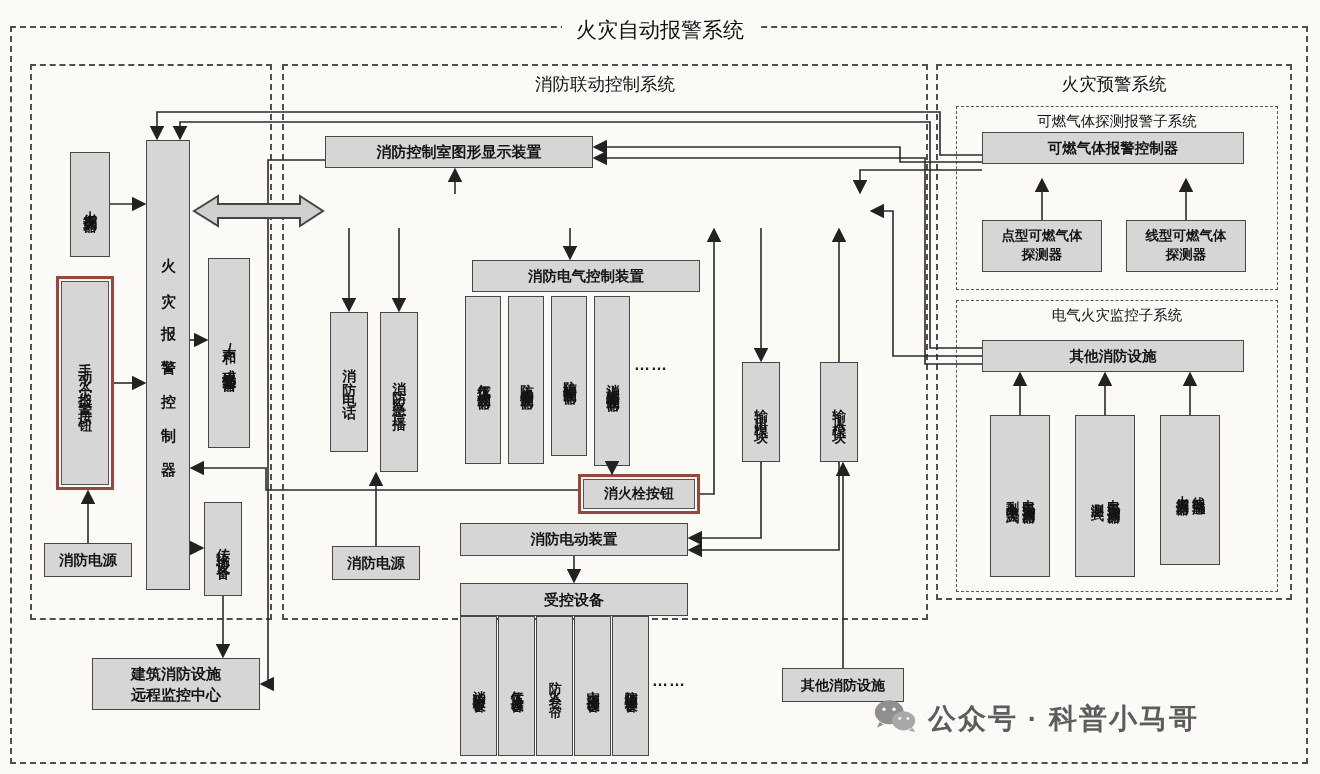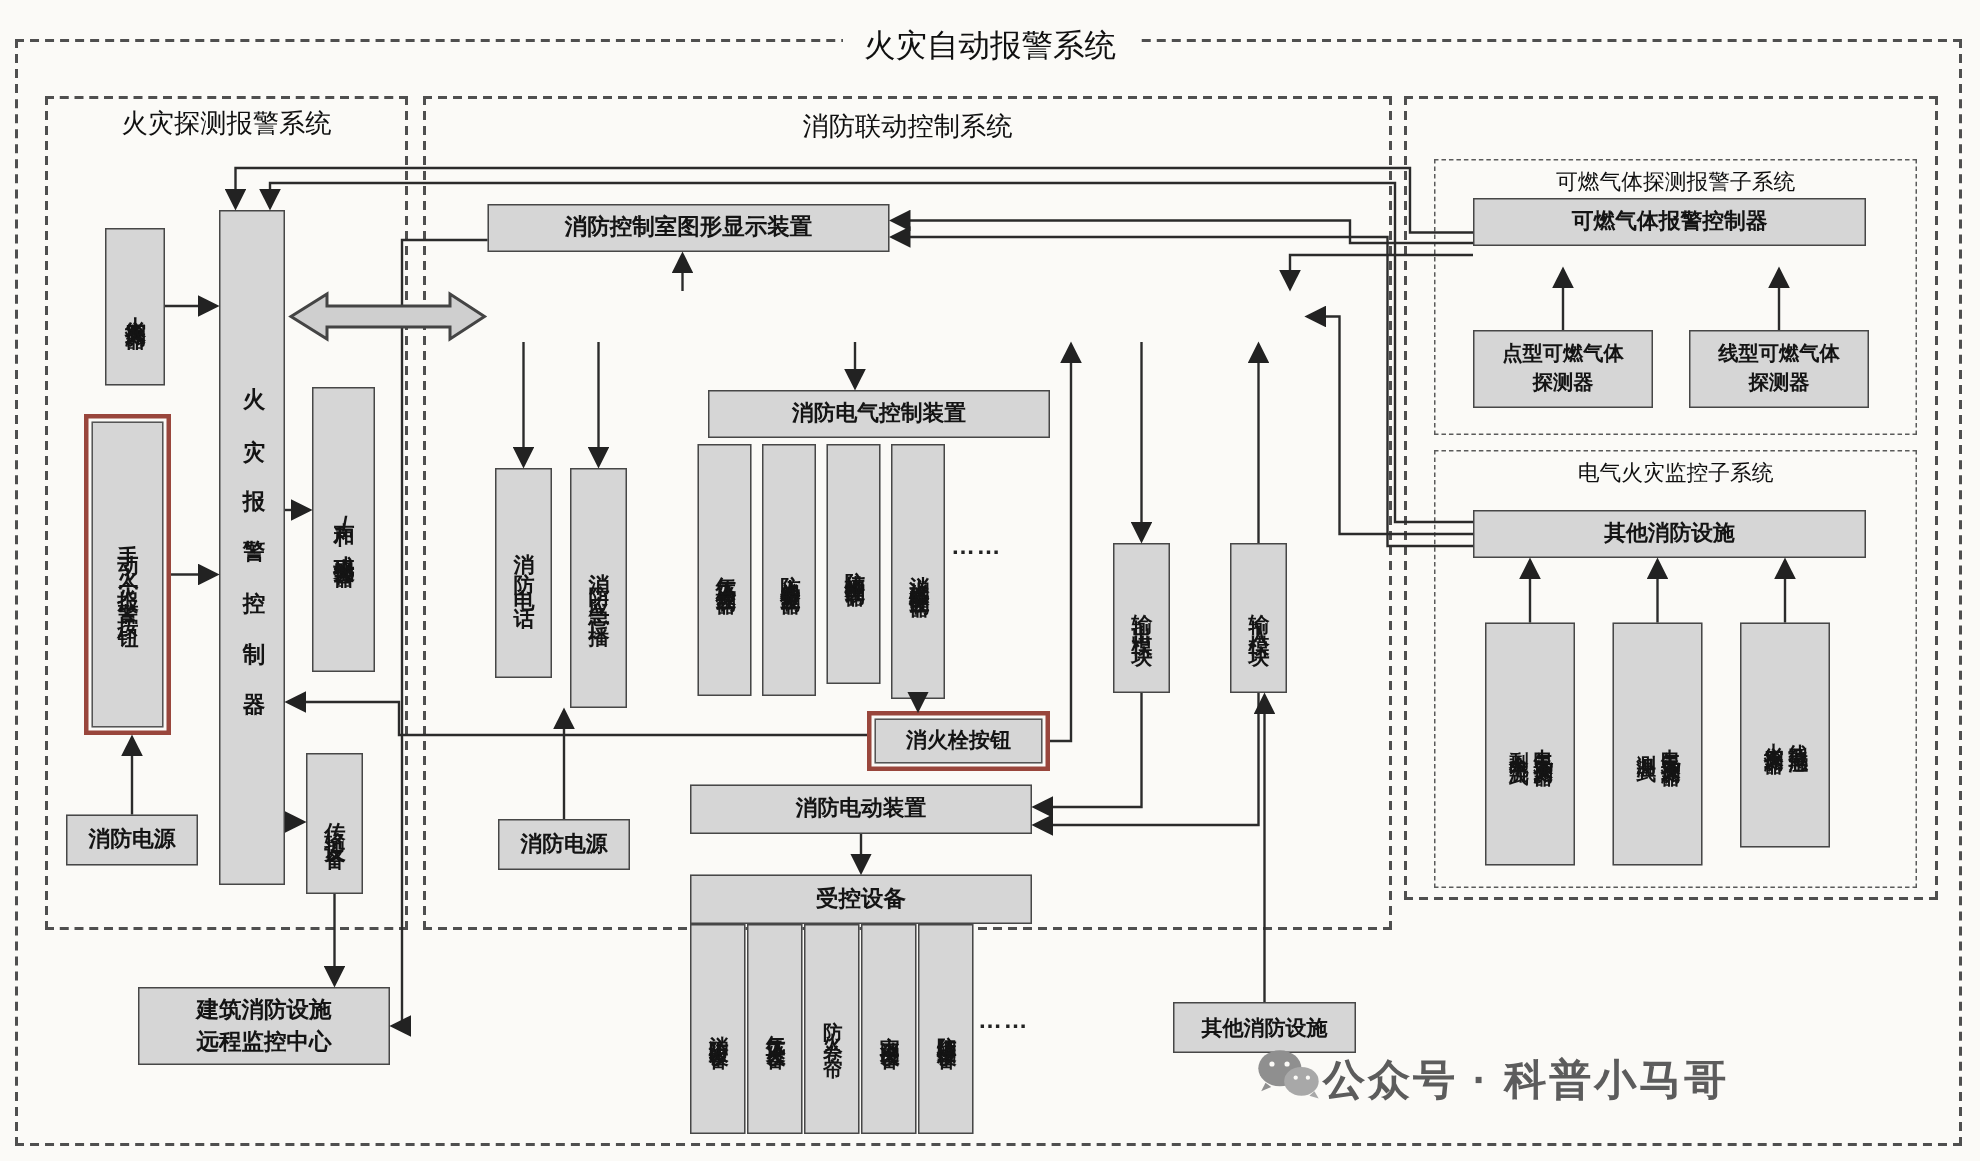--- a/index.html
+++ b/index.html
@@ -24,39 +24,39 @@
     padding:2px; box-sizing:border-box; z-index:2; display:flex;
   }
   .red .inner {
     flex:1; background:#d6d6d6; border:1px solid #555;
     display:flex; align-items:center; justify-content:center;
     font-weight:700; font-size:14px; text-align:center;
   }
   .title { position:absolute; font-weight:400; z-index:2; text-align:center; color:#101010; }
   .dots  { position:absolute; z-index:2; font-weight:700; font-size:16px; letter-spacing:1px; color:#222; }
   #wires { position:absolute; left:0; top:0; z-index:3; pointer-events:none; }
-  #watermark { position:absolute; left:836px; top:697px; display:flex; align-items:center; gap:0; z-index:4;text-align:center; }
+  #watermark { position:absolute; left:872px; top:697px; display:flex; align-items:center; gap:10px; z-index:4;text-align:center; }
   #watermark .wm-text { font-size:28px; font-weight:600; color:#5c5c5c; letter-spacing:2px; }
   #main-title { left:50%; transform:translateX(-50%); top:14px; font-size:21px; background:#fbfaf7; padding:2px 14px; z-index:4; }
 </style>
 </head>
 <body>
 
 <div id="canvas">
 
   <div class="dash" style="left:10px;top:26px;width:1298px;height:738px;"></div>
   <div class="dash" style="left:30px;top:64px;width:242px;height:556px;"></div>
   <div class="dash" style="left:282px;top:64px;width:646px;height:556px;"></div>
   <div class="dash" style="left:936px;top:64px;width:356px;height:536px;"></div>
   <div class="dash2" style="left:956px;top:106px;width:322px;height:184px;"></div>
   <div class="dash2" style="left:956px;top:300px;width:322px;height:292px;"></div>
 
   <div class="title" id="main-title">火灾自动报警系统</div>
-  <div class="title" style="left:30px;width:242px;top:70px;font-size:17.5px;">火灾探测报警系统</div>
   <div class="title" style="left:282px;width:646px;top:72px;font-size:17.5px;">消防联动控制系统</div>
+  <div class="title" style="left:936px;width:356px;top:72px;font-size:17.5px;">火灾预警系统</div>
   <div class="title" style="left:956px;width:322px;top:112px;font-size:14.5px;">可燃气体探测报警子系统</div>
   <div class="title" style="left:956px;width:322px;top:306px;font-size:14.5px;">电气火灾监控子系统</div>
 
   <div class="box v" style="left:70px;top:152px;width:40px;height:105px;">火灾探测器</div>
   <div class="red" style="left:56px;top:276px;width:58px;height:214px;">
     <div class="inner v" style="letter-spacing:8px;">手动火灾报警按钮</div>
   </div>
   <div class="box" style="left:44px;top:543px;width:88px;height:34px;font-size:14.5px;">消防电源</div>
   <div class="box v" style="left:146px;top:140px;width:44px;height:450px;font-size:15px;letter-spacing:34px;">火灾报警控制器</div>
   <div class="box v" style="left:208px;top:258px;width:42px;height:190px;">声和/或光报警器</div>

